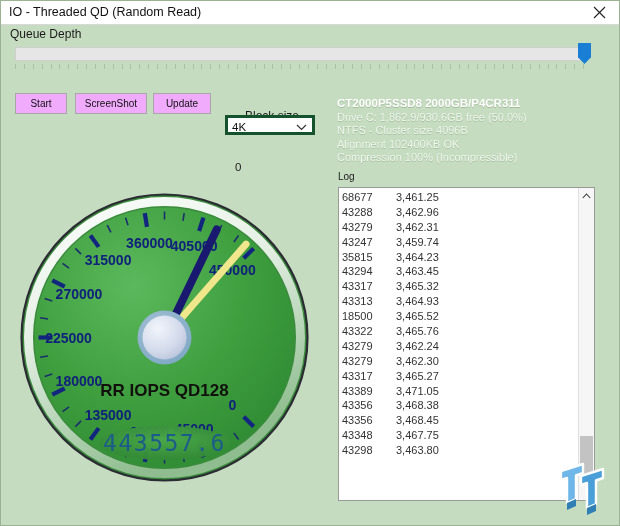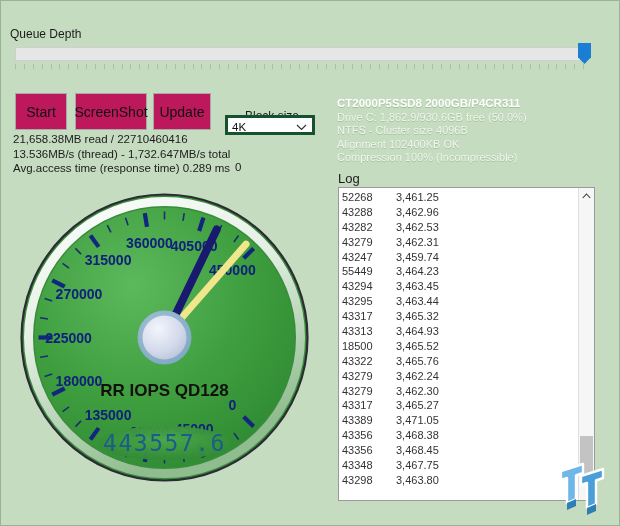--- a/index.html
+++ b/index.html
@@ -53,25 +53,25 @@
   .slider-ticks i{
     position:absolute;top:0;width:1px;height:5px;background:#a9c2a3;display:block;
   }
   .slider-thumb{
     position:absolute;left:563px;top:-2px;width:13px;height:21px;
     background:#1a7fd4;
     clip-path:polygon(0 0,100% 0,100% 68%,50% 100%,0 68%);
   }
   
   .btn{
-    position:absolute;top:92px;height:37px;
-    background:#be185d;border:1px solid #a8a8a8;
+    position:absolute;top:92px;height:21px;
+    background:#f0abfc;border:1px solid #a8a8a8;
     box-sizing:border-box;
     font-family:"Liberation Sans", sans-serif;
-    font-size:14px;color:#111;
+    font-size:10px;color:#111;
     display:flex;align-items:center;justify-content:center;
     cursor:default;padding:0;
   }
   #btn-start{left:14px;width:52px;}
   #btn-screenshot{left:74px;width:72px;}
   #btn-update{left:152px;width:58px;}
   
   .blocksize-label{
     position:absolute;left:225px;top:108px;
     font-size:12px;color:#1b1b1b;margin-left:19px;
@@ -107,21 +107,21 @@
     font-size:11.5px;font-weight:bold;color:#ffffff;
     text-shadow:0 1px 0 rgba(120,150,115,.45);
   }
   .drive-line{
     font-size:11px;color:#eef6ec;
     text-shadow:0 1px 0 rgba(120,150,115,.4);
   }
   
   .log-label{
     position:absolute;left:337px;top:170px;
-    font-size:13px;color:#1b1b1b;text-align:right;
+    font-size:10px;color:#1b1b1b;text-align:right;
   }
   .log-box{
     position:absolute;left:337px;top:186px;width:257px;height:314px;
     background:#ffffff;border:1px solid #9a9a9a;
     box-sizing:border-box;overflow:hidden;
   }
   .log-list{
     position:absolute;left:3px;top:2px;width:230px;
     font-family:"Liberation Sans", sans-serif;
     font-size:11px;color:#333;line-height:14.9px;
@@ -151,20 +151,29 @@
   
   .watermark{
     position:absolute;left:556px;top:458px;width:56px;height:60px;
   }
 </style>
 </head>
 <body>
 
 <div class="window">
 
+  <div class="titlebar">
+    <div class="title-text">IO - Threaded QD (Random Read)</div>
+    <div class="close-btn">
+      <svg width="13" height="13" viewBox="0 0 13 13">
+        <line x1="1" y1="1" x2="12" y2="12" stroke="#202020" stroke-width="1.1"></line>
+        <line x1="12" y1="1" x2="1" y2="12" stroke="#202020" stroke-width="1.1"></line>
+      </svg>
+    </div>
+  </div>
 
   <div class="qd-label">Queue Depth</div>
   <div class="slider-wrap">
     <div class="slider-track"></div>
     <div class="slider-ticks" id="slider-ticks">
         <i style="left: 0px;"></i>
         <i style="left: 8.875px;"></i>
         <i style="left: 17.75px;"></i>
         <i style="left: 26.625px;"></i>
         <i style="left: 35.5px;"></i>
@@ -237,69 +246,56 @@
   <div class="btn" id="btn-update">Update</div>
 
   <div class="blocksize-label">Block size</div>
   <div class="blocksize-select">
     <div class="blocksize-value">4K</div>
     <svg class="chevron" width="11" height="7" viewBox="0 0 11 7">
       <polyline points="1,1 5.5,5.5 10,1" fill="none" stroke="#333" stroke-width="1.2"></polyline>
     </svg>
   </div>
 
-  <div class="stats">
-    <div>21,658.38MB read / 22710460416</div>
-    <div>13.536MB/s (thread) - 1,732.647MB/s total</div>
-    <div>Avg.access time (response time) 0.289 ms</div>
-  </div>
   <div class="zero-val">0</div>
 
   <div class="drive-info">
     <div class="drive-model">CT2000P5SSD8 2000GB/P4CR311</div>
     <div class="drive-line">Drive C: 1,862.9/930.6GB free (50.0%)</div>
     <div class="drive-line">NTFS - Cluster size 4096B</div>
     <div class="drive-line">Alignment 102400KB OK</div>
     <div class="drive-line">Compression 100% (Incompressible)</div>
   </div>
 
   <div class="log-label">Log</div>
   <div class="log-box">
     <div class="log-list" id="log-list">
         <div class="log-row">
-          <span class="c1">52268</span>
+          <span class="c1">68677</span>
           <span class="c2">3,461.25</span>
         </div>
         <div class="log-row">
           <span class="c1">43288</span>
           <span class="c2">3,462.96</span>
         </div>
         <div class="log-row">
-          <span class="c1">43282</span>
-          <span class="c2">3,462.53</span>
-        </div>
-        <div class="log-row">
           <span class="c1">43279</span>
           <span class="c2">3,462.31</span>
         </div>
         <div class="log-row">
           <span class="c1">43247</span>
           <span class="c2">3,459.74</span>
         </div>
         <div class="log-row">
-          <span class="c1">55449</span>
+          <span class="c1">35815</span>
           <span class="c2">3,464.23</span>
         </div>
         <div class="log-row">
           <span class="c1">43294</span>
           <span class="c2">3,463.45</span>
-        </div>
-        <div class="log-row">
-          <span class="c1">43295</span>
-          <span class="c2">3,463.44</span>
         </div>
         <div class="log-row">
           <span class="c1">43317</span>
           <span class="c2">3,465.32</span>
         </div>
         <div class="log-row">
           <span class="c1">43313</span>
           <span class="c2">3,464.93</span>
         </div>
         <div class="log-row">

